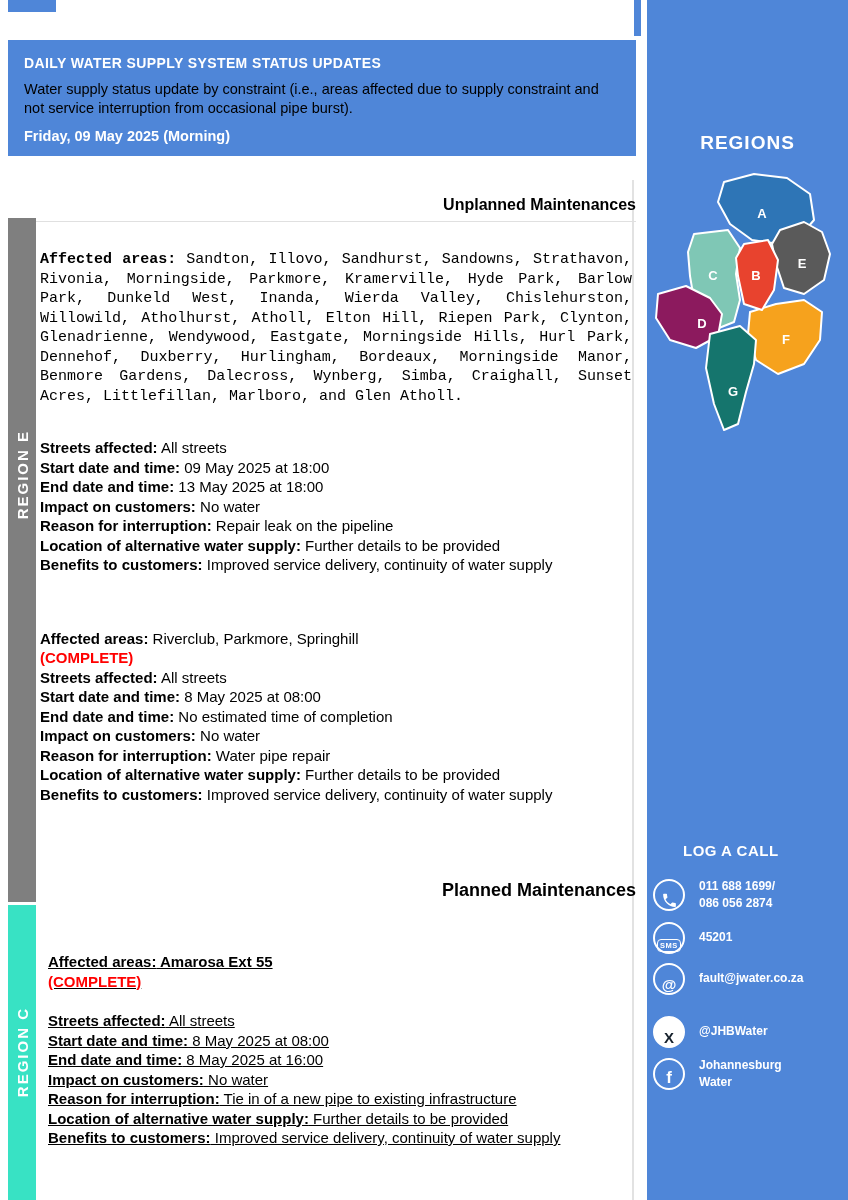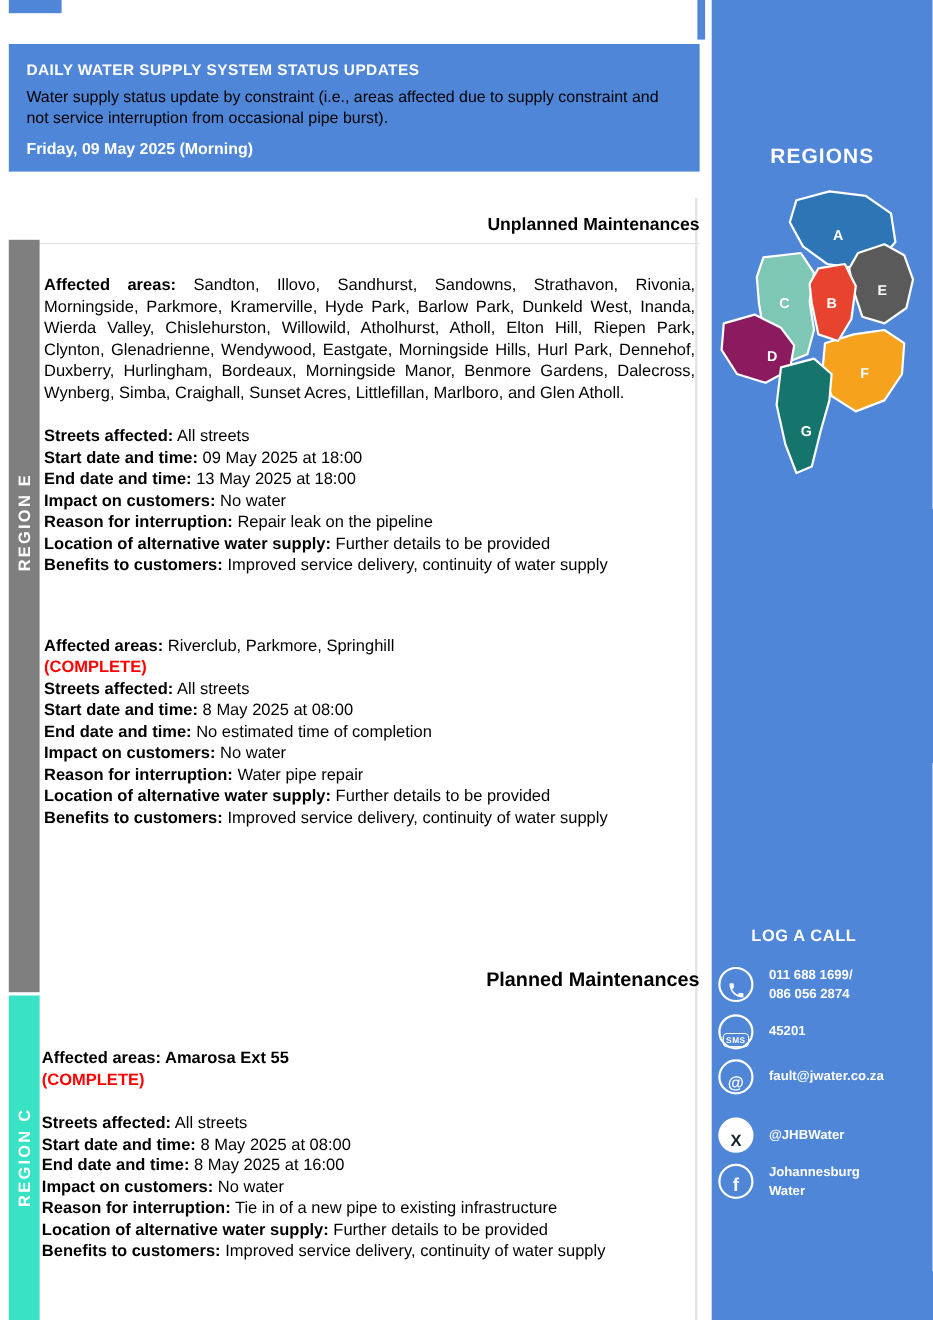--- a/index.html
+++ b/index.html
@@ -23,23 +23,23 @@
 
   .bar{position:absolute;left:8px;width:28px;display:flex;align-items:center;justify-content:center;}
   .bar-e{top:218px;height:684px;}
   .bar-c{top:905px;height:295px;}
   .vlabel{writing-mode:vertical-rl;transform:rotate(180deg);color:#fff;font-weight:bold;
           font-size:15px;letter-spacing:2px;white-space:nowrap;}
   .bar-e .vlabel{margin-bottom:170px;}
 
   .content{position:absolute;font-size:15px;line-height:1.3;color:#000;}
   .unplanned-content{left:40px;top:250px;width:592px;}
-  .planned-content{left:38px;top:952px;width:588px;}
-
-  .para{margin:0 0 20px 0;}
+  .planned-content{left:48px;top:952px;width:588px;text-decoration:underline;}
+
+  .para{margin:0 0 32px 0;font-family:Liberation Mono, monospace;}
   .just{text-align:justify;}
   .b{font-weight:bold;}
   .line{margin:0;}
   .red{color:#ff0000;font-weight:bold;}
   .entry2{margin-top:54px;}
   .fields-gap{margin-top:20px;}
 
   .sidebar{position:absolute;left:647px;top:0;width:201px;height:1200px;}
   .regions-title{position:absolute;top:132px;left:0;width:100%;text-align:center;color:#fff;
                  font-weight:bold;font-size:19px;letter-spacing:1px;}

